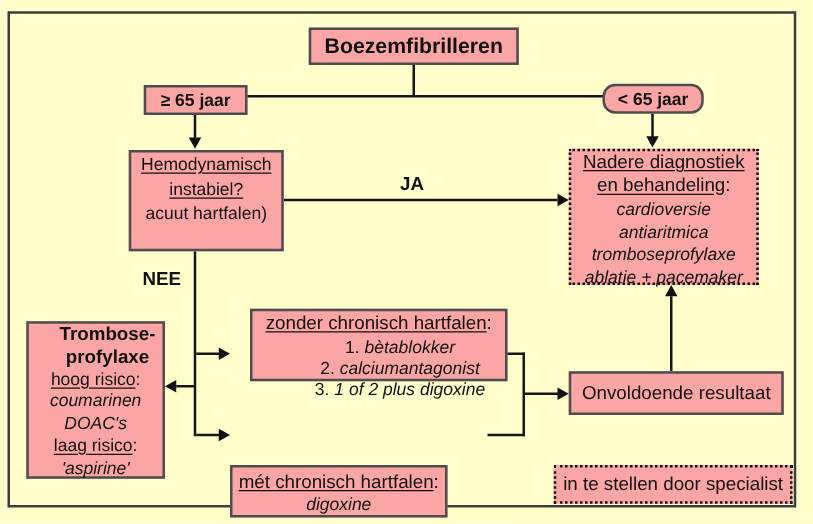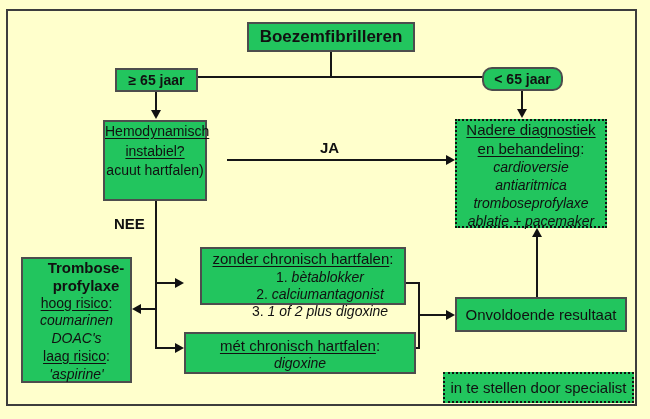--- a/index.html
+++ b/index.html
@@ -1,45 +1,45 @@
 <!DOCTYPE html>
 <html lang="nl"><head>
 <meta charset="utf-8">
 <style>
   html,body{margin:0;padding:0;}
   body{font-family:"Liberation Sans", sans-serif; color:#111;}
   #stage{position:relative; width:650px; height:419px; background:#FFFFCC; overflow:hidden;}
   .frame{position:absolute; left:6px; top:9px; width:631px; height:397px; border:2px solid #3d3d3d; box-sizing:border-box;}
-  .box{position:absolute; background:#22c55e; border:2px solid #4d4d4d; box-sizing:border-box; text-align:center;}
+  .box{position:absolute; background:#fca5a5; border:2px solid #4d4d4d; box-sizing:border-box; text-align:center;}
   .box.dotted{border:2px dotted #111;}
   .u{text-decoration:underline; text-underline-offset:2px;}
   .it{font-style:italic;}
   .b{font-weight:bold;margin-left:19px;}
   .line{position:absolute; background:#161616;}
   .ah{position:absolute; width:0; height:0;}
   .ah-down{border-left:5px solid transparent; border-right:5px solid transparent; border-top:9px solid #111;}
   .ah-up{border-left:5px solid transparent; border-right:5px solid transparent; border-bottom:9px solid #111;}
   .ah-right{border-top:5px solid transparent; border-bottom:5px solid transparent; border-left:9px solid #111;}
   .ah-left{border-top:5px solid transparent; border-bottom:5px solid transparent; border-right:9px solid #111;}
   .flow-label{position:absolute; font-weight:bold; font-size:15px;}
 
   #title-box{left:247px; top:22px; width:168px; height:30px; font-size:17px; font-weight:bold; line-height:26px;}
   #geq65-box{left:115px; top:68px; width:83px; height:24px; font-size:14px; font-weight:bold; line-height:20px;}
   #lt65-box{left:482px; top:67px; width:81px; height:24px; font-size:14px; font-weight:bold; line-height:20px;border-radius:10px;}
-  #hemo-box{left:103px; top:120px; width:104px; height:81px; font-size:14px; line-height:19.5px;}
+  #hemo-box{left:103px; top:120px; width:124px; height:81px; font-size:14px; line-height:19.5px;}
   #nadere-box{left:455px; top:119px; width:152px; height:109px; font-size:14px;}
   #nadere-box .hd{font-size:15px; line-height:18.5px;}
   #nadere-box .it{line-height:18px;}
   #trombose-box{left:21px; top:257px; width:111px; height:126px; font-size:14px; line-height:17.8px;}
   #trombose-box .b{font-size:15px;}
   #zonder-box{left:200px; top:247px; width:206px; height:58px; font-size:14px;}
   #zonder-box .hd{font-size:15px; line-height:20px;}
   #zonder-box .item{text-align:center; margin-left:34px; line-height:17px;}
   #met-box{left:184px; top:332px; width:42px; font-size:14px;}
-  #met-box{width:232px; height:42px; padding-top:2px;}
+  #met-box{width:174px; height:42px; padding-top:2px;margin-top:40px;}
   #met-box .hd{font-size:15px; line-height:19px;}
   #met-box .it{line-height:17px;}
   #onvoldoende-box{left:455px; top:297px; width:172px; height:35px; font-size:15px; line-height:31px;}
   #specialist-box{left:443px; top:372px; width:191px; height:31px; font-size:15px; line-height:27px;}
   #ja-label{left:320px; top:139px;}
   #nee-label{left:114px; top:215px;}
 </style>
 </head>
 <body>
 

